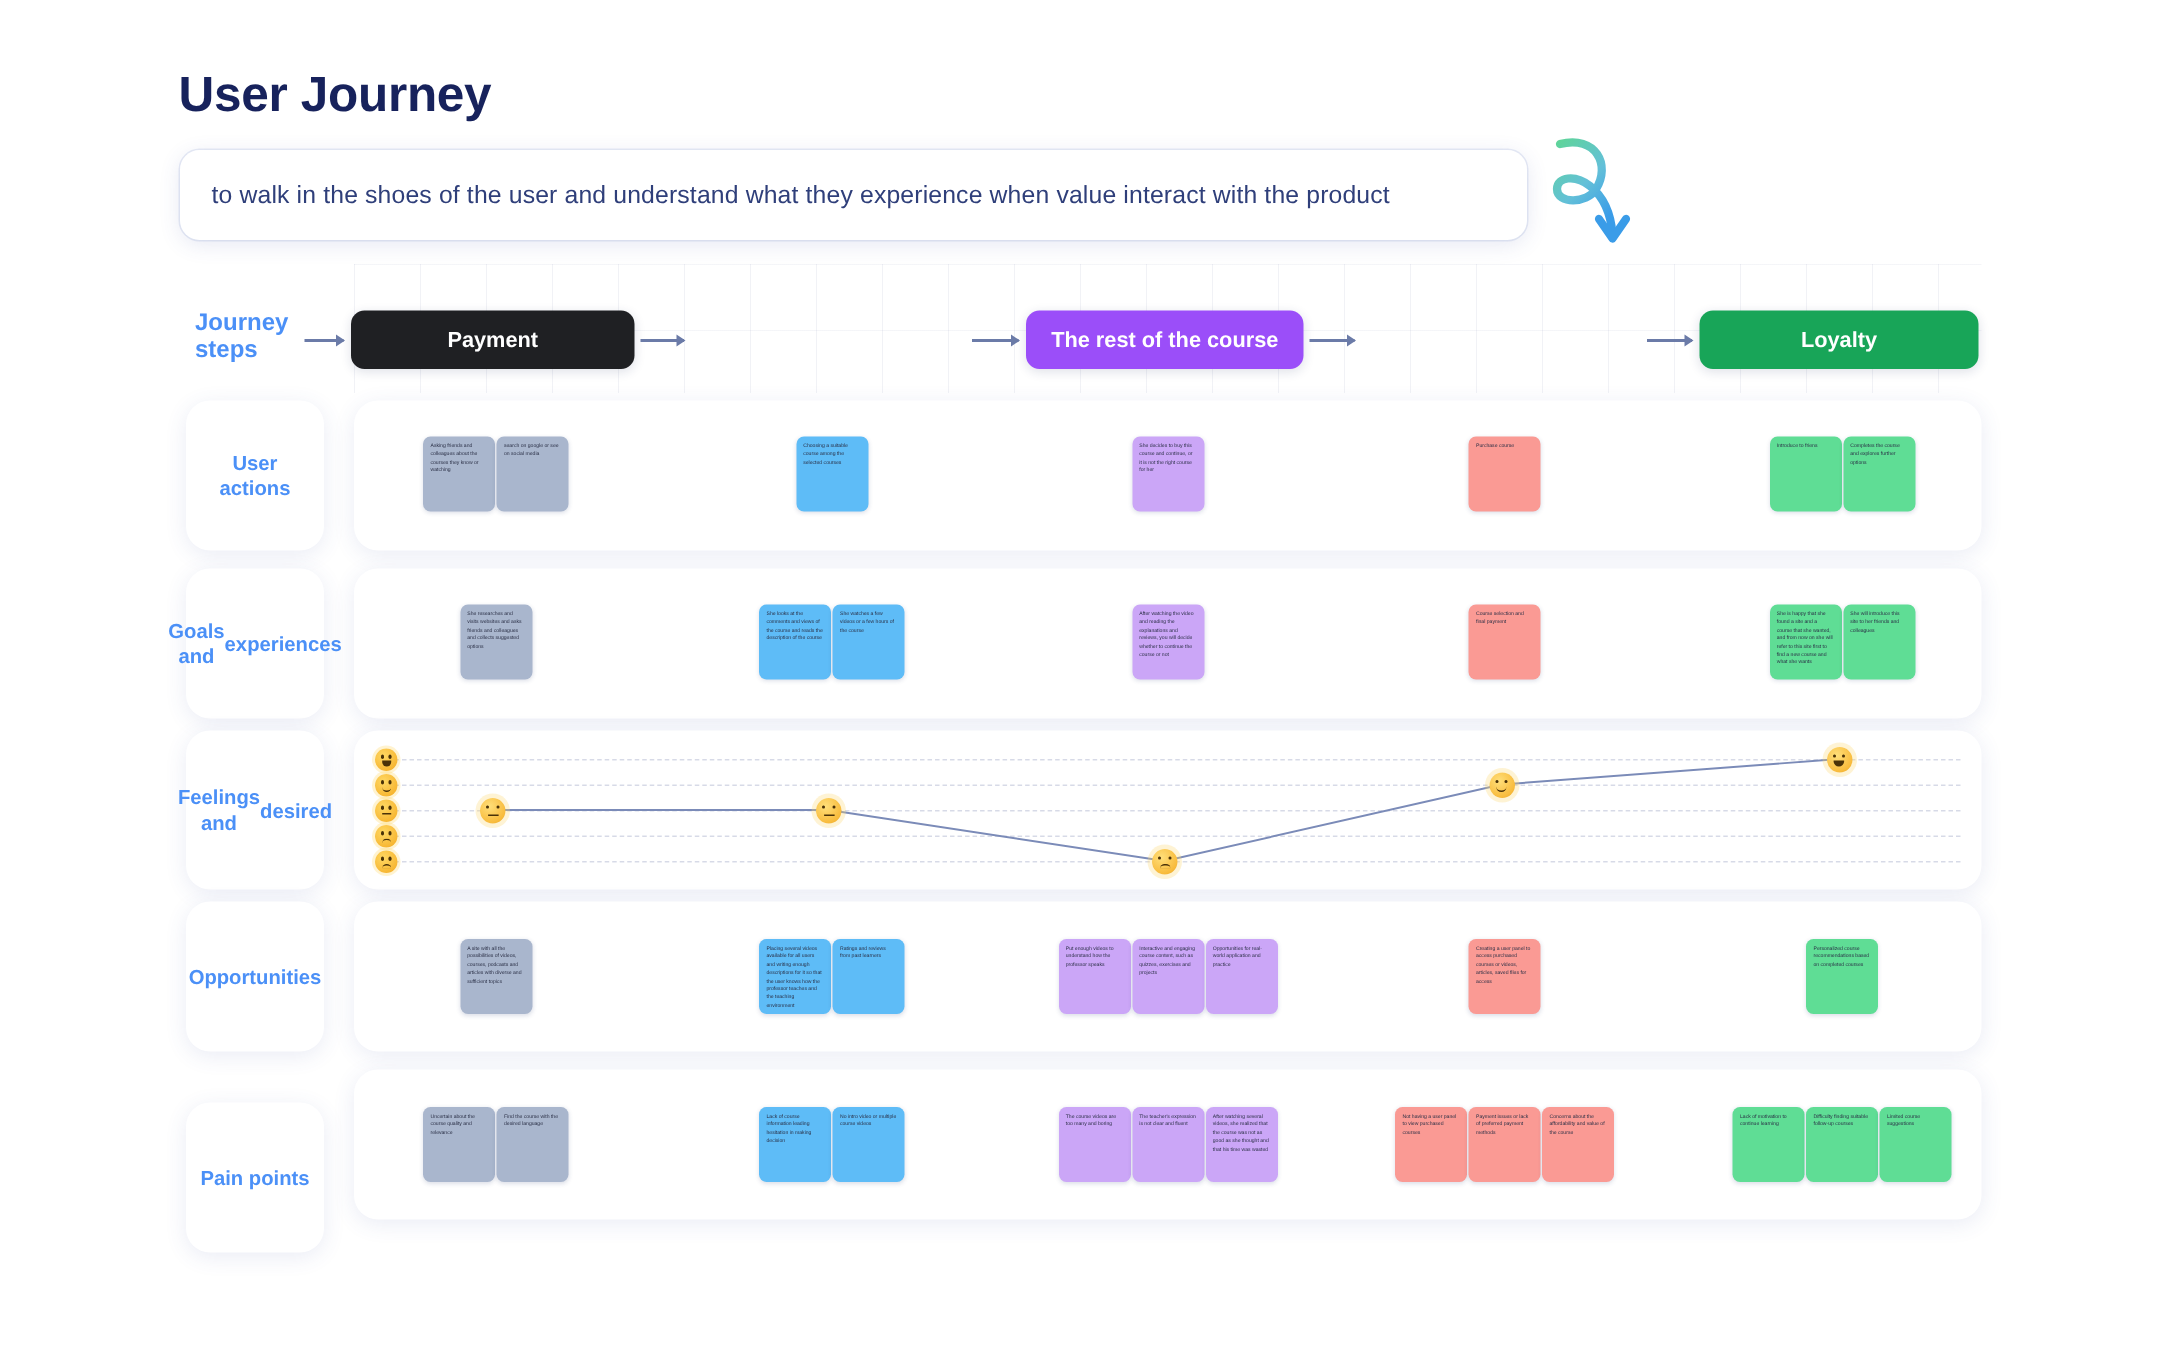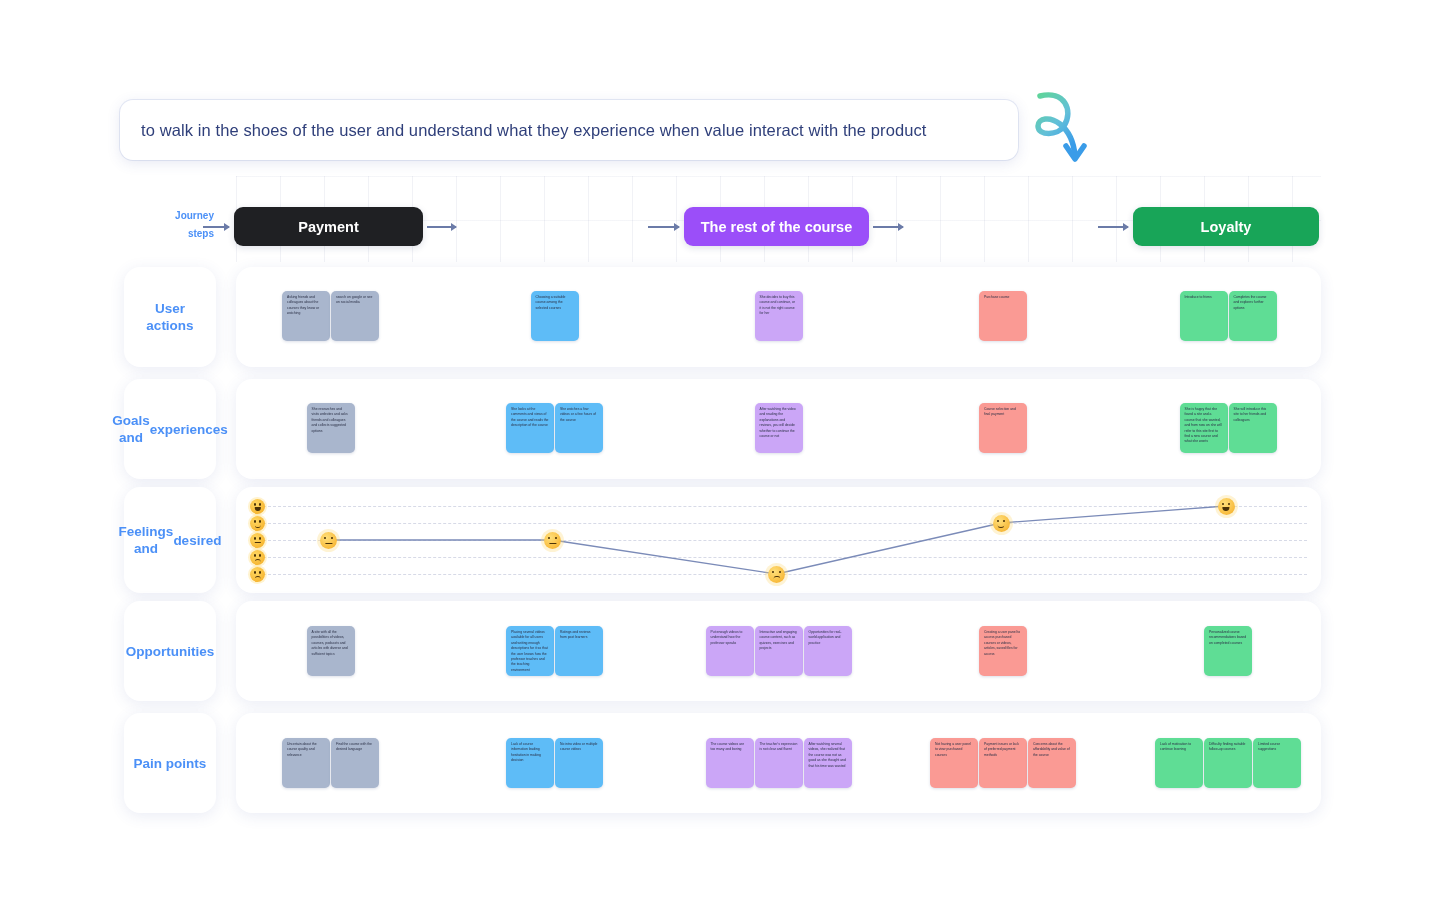--- a/index.html
+++ b/index.html
@@ -37,23 +37,23 @@
     box-shadow: 0 3px 14px rgba(60,80,160,.13), 0 0 0 1px rgba(230,234,245,.9);
     display: flex; align-items: center; padding: 0 21px;
   }
   .subtitle-card span {
     font-size: 16.5px; color: #2f3f7a; letter-spacing: .1px;
   }
   .doodle { position: absolute; left: 1026px; top: 88px; width: 80px; height: 82px; }
 
   
   .steps-label {
-    position: absolute; left: 118px; top: 207px;
-    width: 96px; text-align: right;
-    font-size: 10px; font-weight: 700; line-height: 18px;
+    position: absolute; left: 130px; top: 207px;
+    width: 96px; text-align: left;
+    font-size: 16px; font-weight: 700; line-height: 18px;
     color: #4b90f7;
   }
   .steps-row { position: absolute; left: 203px; top: 207px; width: 1120px; height: 40px; }
   .arrow {
     position: absolute; top: 19px; height: 2px; background: #6b7ba8;
   }
   .arrow::after {
     content: ''; position: absolute; right: -1px; top: -3px;
     border-left: 6px solid #6b7ba8;
     border-top: 4px solid transparent;
@@ -153,20 +153,21 @@
   .mouth.frown { border-top: 1.7px solid #4a3208; border-radius: 8px 8px 0 0; bottom: 3.2px; }
   .feel-svg { position: absolute; inset: 0; z-index: 2; }
 </style>
 </head>
 <body>
 
 <div class="page">
 
   <div class="grid-bg"></div>
 
+  <div class="title">User Journey</div>
 
   <div class="subtitle-card">
     <span>to walk in the shoes of the user and understand what they experience when value interact with the product</span>
   </div>
 
   <svg class="doodle" viewBox="0 0 80 82">
     <defs>
       <linearGradient id="dg" x1="0" y1="0" x2="0.6" y2="1">
         <stop offset="0%" stop-color="#5fd49a"></stop>
         <stop offset="55%" stop-color="#63c0d8"></stop>
@@ -226,21 +227,21 @@
       </div>
       <div class="lane-panel" style="top: 601px; height: 100px;"></div>
       <div class="note c-gray" style="left: 306.5px; top: 626px; width: 48px; height: 50px;">A site with all the possibilities of videos, courses, podcasts and articles with diverse and sufficient topics</div>
       <div class="note c-blue" style="left: 506px; top: 626px; width: 48px; height: 50px;">Placing several videos available for all users and writing enough descriptions for it so that the user knows how the professor teaches and the teaching environment</div>
       <div class="note c-blue" style="left: 555px; top: 626px; width: 48px; height: 50px;">Ratings and reviews from past learners</div>
       <div class="note c-purple" style="left: 705.5px; top: 626px; width: 48px; height: 50px;">Put enough videos to understand how the professor speaks</div>
       <div class="note c-purple" style="left: 754.5px; top: 626px; width: 48px; height: 50px;">Interactive and engaging course content, such as quizzes, exercises and projects</div>
       <div class="note c-purple" style="left: 803.5px; top: 626px; width: 48px; height: 50px;">Opportunities for real-world application and practice</div>
       <div class="note c-red" style="left: 979px; top: 626px; width: 48px; height: 50px;">Creating a user panel to access purchased courses or videos, articles, saved files for access</div>
       <div class="note c-green" style="left: 1204px; top: 626px; width: 48px; height: 50px;">Personalized course recommendations based on completed courses</div>
-      <div class="lane-label" style="top: 713px; height: 100px;">
+      <div class="lane-label" style="top: 735px; height: 100px;">
         <div>Pain points</div>
       </div>
       <div class="lane-panel" style="top: 713px; height: 100px;"></div>
       <div class="note c-gray" style="left: 282px; top: 738px; width: 48px; height: 50px;">Uncertain about the course quality and relevance</div>
       <div class="note c-gray" style="left: 331px; top: 738px; width: 48px; height: 50px;">Find the course with the desired language</div>
       <div class="note c-blue" style="left: 506px; top: 738px; width: 48px; height: 50px;">Lack of course information leading hesitation in making decision</div>
       <div class="note c-blue" style="left: 555px; top: 738px; width: 48px; height: 50px;">No intro video or multiple course videos</div>
       <div class="note c-purple" style="left: 705.5px; top: 738px; width: 48px; height: 50px;">The course videos are too many and boring</div>
       <div class="note c-purple" style="left: 754.5px; top: 738px; width: 48px; height: 50px;">The teacher's expression is not clear and fluent</div>
       <div class="note c-purple" style="left: 803.5px; top: 738px; width: 48px; height: 50px;">After watching several videos, she realized that the course was not as good as she thought and that his time was wasted</div>

